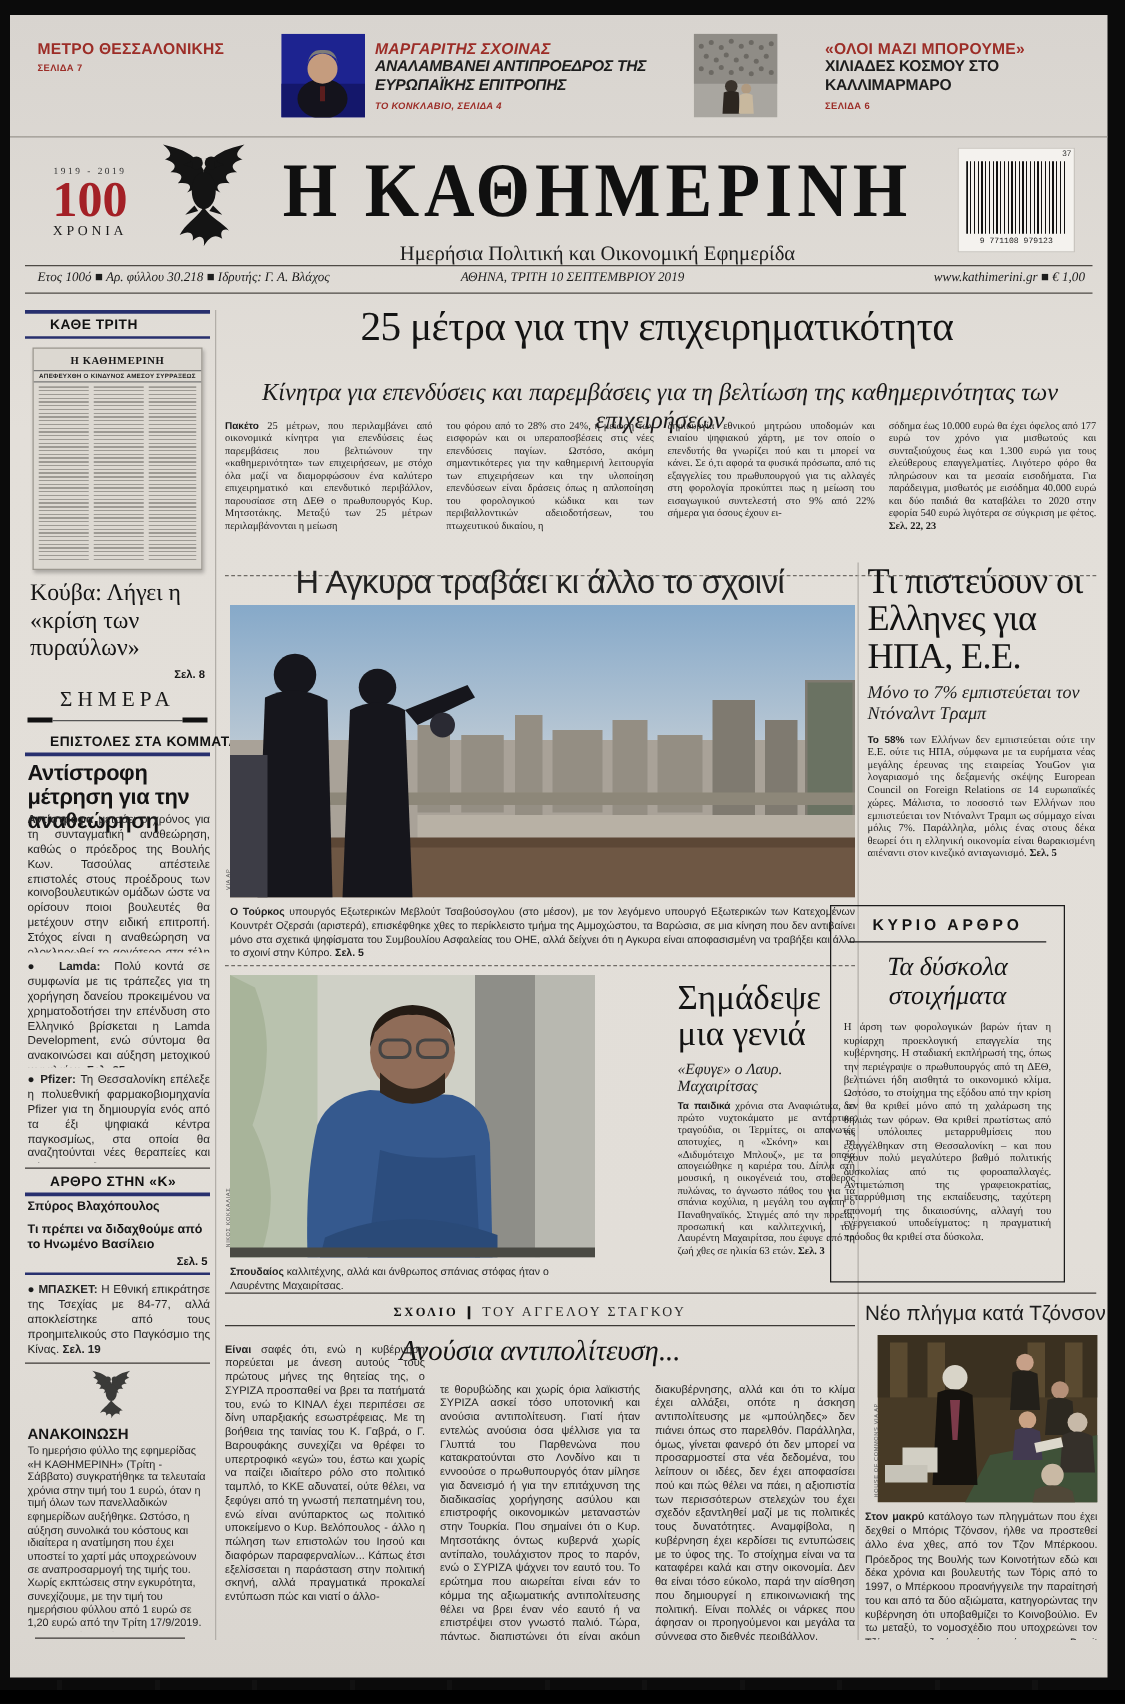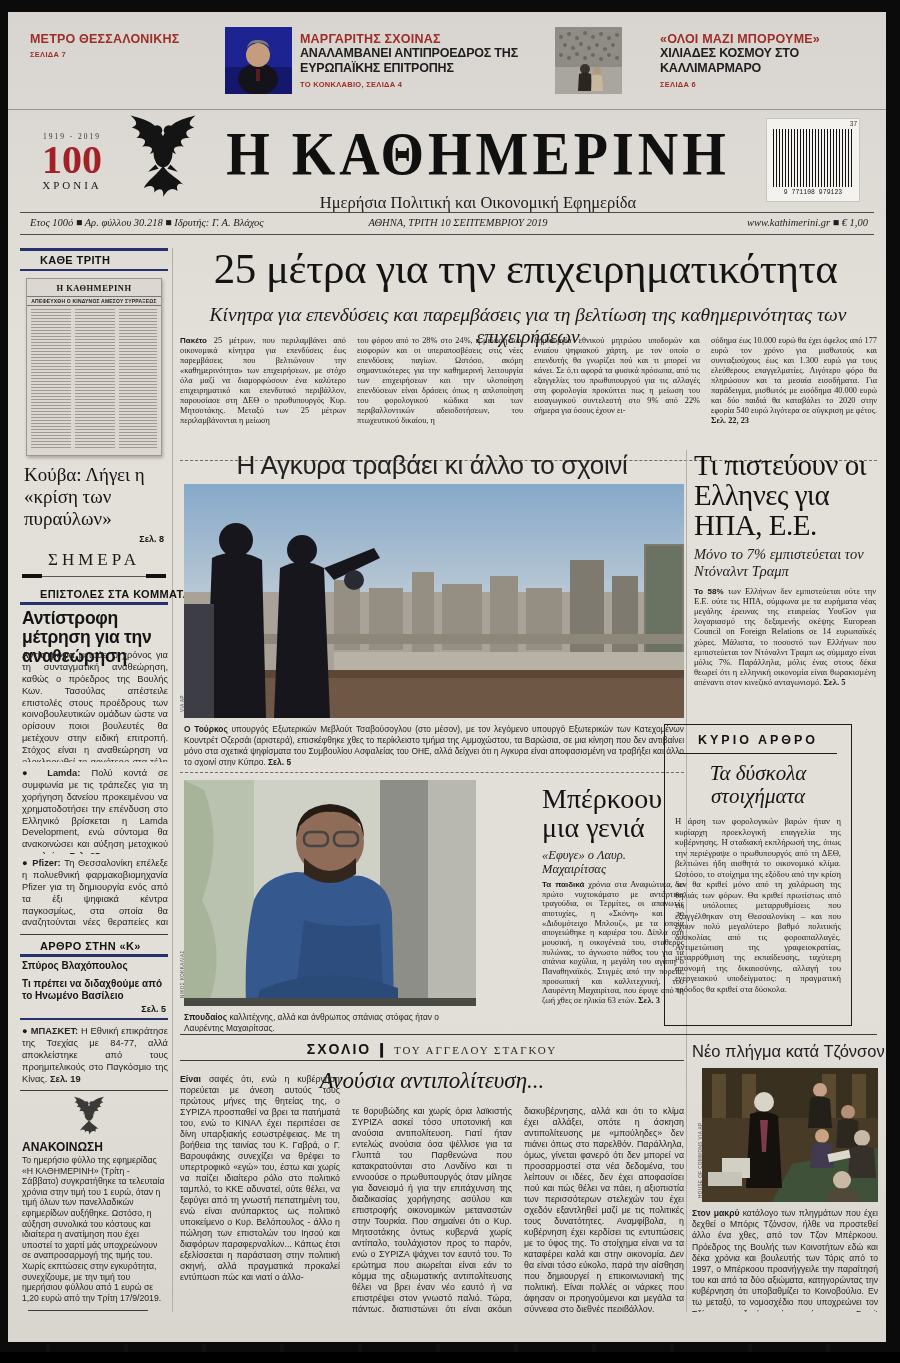--- a/index.html
+++ b/index.html
@@ -23,21 +23,21 @@
   .m-title{font-family:"Liberation Serif",serif;font-weight:bold;font-size:56px;letter-spacing:4px;
            transform:scaleY(1.1);transform-origin:top;white-space:nowrap;color:#101010;text-align:center;}
   .m-sub{font-family:"Liberation Serif",serif;font-size:16.5px;text-align:center;color:#1c1c1c;}
   .barcode-box{background:#f4f2ee;border:1px solid #c9c5bf;}
   .bars{background:repeating-linear-gradient(90deg,#111 0 1px,#f4f2ee 1px 3px);}
   .bc-num{font-family:"Liberation Mono",monospace;font-size:6.5px;text-align:center;color:#222;}
   .bc-37{font-size:6.5px;color:#333;}
   .dateline{font-family:"Liberation Serif",serif;font-style:italic;font-size:10.5px;color:#1c1c1c;}
   .dl-rule{border-top:1px solid #4e4a45;}
   
-  .lead-hl{font-family:"Liberation Serif",serif;font-size:43px;text-align:center;color:#141414;
+  .lead-hl{font-family:"Liberation Serif",serif;font-size:33px;text-align:center;color:#141414;
            letter-spacing:-.5px;white-space:nowrap;}
   .lead-sub{font-family:"Liberation Serif",serif;font-style:italic;font-size:19.5px;text-align:center;color:#1a1a1a;}
   .body-serif{font-family:"Liberation Serif",serif;font-size:8.3px;line-height:1.2;color:#1a1a1a;}
   .lead-in{font-weight:bold;font-family:"Liberation Sans",sans-serif;font-size:8px;}
   .pageref{font-weight:bold;}
   .dashed{border-top:1px dashed #6f6b66;}
   .solid-rule{border-top:1px solid #3c3936;}
   
   .sb-navy{background:#28306e;}
   .sb-label{font-weight:bold;font-size:11px;letter-spacing:.4px;color:#121212;padding-left:18px;}
@@ -61,21 +61,21 @@
             letter-spacing:.5px;white-space:nowrap;}
   
   .usa-hl{font-family:"Liberation Serif",serif;font-size:29px;line-height:1.04;color:#131313;letter-spacing:-.5px;}
   .usa-sub{font-family:"Liberation Serif",serif;font-style:italic;font-size:14.5px;line-height:1.2;color:#1c1c1c;}
   .kyrio-box{border:1.5px solid #1c1c1c;background:transparent;}
   .kyrio-label{font-weight:bold;font-size:12.5px;letter-spacing:3px;text-align:center;color:#131313;}
   .kyrio-title{font-family:"Liberation Serif",serif;font-style:italic;font-size:21px;line-height:1.1;text-align:center;color:#141414;}
   .genia-hl{font-family:"Liberation Serif",serif;font-size:28px;line-height:1.05;color:#131313;}
   .genia-sub{font-family:"Liberation Serif",serif;font-style:italic;font-size:12.5px;line-height:1.15;color:#1b1b1b;}
   
-  .sx-label{font-family:Liberation Sans, sans-serif;font-weight:bold;font-size:14px;letter-spacing:2px;color:#141414;}
+  .sx-label{font-family:Liberation Serif, serif;font-weight:bold;font-size:10px;letter-spacing:2px;color:#141414;}
   .sx-byline{font-family:"Liberation Serif",serif;font-size:11px;letter-spacing:2px;color:#2a2a2a;}
   .sx-hl{font-family:"Liberation Serif",serif;font-style:italic;font-size:23px;text-align:center;color:#141414;}
   .sx-col{font-size:8.8px;line-height:1.25;color:#232323;}
   .johnson-hl{font-size:16.5px;font-weight:400;color:#1d1d1d;white-space:nowrap;}
   .film{position:absolute;left:0;bottom:0;width:900px;height:11px;background:#000;}
   .film-dashes{position:absolute;left:0;bottom:11px;width:900px;height:8px;
     background:repeating-linear-gradient(90deg,transparent 0 46px,#111 46px 50px,transparent 50px 78px);}
   .vrule{border-left:1px solid #b2aea8;}
 </style>
 </head>
@@ -89,21 +89,21 @@
   </div>
 
   <svg class="abs" style="left:217px;top:15px;" width="67" height="67" viewBox="0 0 67 67">
     <rect width="67" height="67" fill="#1d2390"></rect>
     <rect y="40" width="67" height="27" fill="#14176b"></rect>
     <ellipse cx="33" cy="52" rx="20" ry="16" fill="#14131c"></ellipse>
     <circle cx="33" cy="28" r="12" fill="#c59c7e"></circle>
     <path d="M21 24 Q23 12 33 13 Q44 12 45 24 L44 20 Q38 15 33 16 Q26 15 22 21 Z" fill="#7d7c78"></path>
     <rect x="31" y="42" width="4" height="12" fill="#5a1d1d"></rect>
   </svg>
-  <div class="abs" style="left:292px;top:20px;width:245px;">
+  <div class="abs" style="left:292px;top:20px;width:245px;font-style:italic;">
     <div class="teaser-title">ΜΑΡΓΑΡΙΤΗΣ ΣΧΟΙΝΑΣ</div>
     <div class="teaser-sub">ΑΝΑΛΑΜΒΑΝΕΙ ΑΝΤΙΠΡΟΕΔΡΟΣ ΤΗΣ ΕΥΡΩΠΑΪΚΗΣ ΕΠΙΤΡΟΠΗΣ</div>
     <div class="teaser-page">ΤΟ ΚΟΝΚΛΑΒΙΟ, ΣΕΛΙΔΑ 4</div>
   </div>
 
   <svg class="abs" style="left:547px;top:15px;" width="67" height="67" viewBox="0 0 67 67">
     <rect width="67" height="67" fill="#a9a6a0"></rect>
     <rect width="67" height="40" fill="#8f8c86"></rect>
     <g fill="#6c6963">
       <circle cx="6" cy="10" r="2"></circle>
@@ -369,21 +369,21 @@
       <path d="M76 210 Q140 182 214 208 L214 226 L72 226 Z" fill="#2a4a78"></path>
     </g>
     <rect x="0" y="218" width="292" height="8" fill="#4a4a44"></rect>
   </svg>
   <div class="credit-v" style="left:172px;top:986px;">ΝΙΚΟΣ ΚΟΚΚΑΛΙΑΣ</div>
   <div class="abs caption ovh" style="left:176px;top:1000px;width:296px;height:20px;">
     <b>Σπουδαίος</b>
     <span>καλλιτέχνης, αλλά και άνθρωπος σπάνιας στόφας ήταν ο Λαυρέντης Μαχαιρίτσας.</span>
   </div>
 
-  <div class="abs genia-hl" style="left:534px;top:772px;width:142px;">Μπέρκοου μια γενιά</div>
+  <div class="abs genia-hl" style="left:534px;top:772px;width:142px;">Σημάδεψε μια γενιά</div>
   <div class="abs genia-sub" style="left:534px;top:836px;width:138px;">«Εφυγε» ο Λαυρ. Μαχαιρίτσας</div>
   <div class="abs body-serif jt ovh" style="left:534px;top:868px;width:142px;height:148px;font-size:8.4px;line-height:1.15;">
     <span class="lead-in">Τα παιδικά</span>
     <span>χρόνια στα Αναφιώτικα, το πρώτο νυχτοκάματο με αντάρτικα τραγούδια, οι Τερμίτες, οι απανωτές αποτυχίες, η «Σκόνη» και το «Διδυμότειχο Μπλουζ», με τα οποία απογειώθηκε η καριέρα του. Δίπλα στη μουσική, η οικογένειά του, σταθερός πυλώνας, το άγνωστο πάθος του για τα σπάνια κοχύλια, η μεγάλη του αγάπη ο Παναθηναϊκός. Στιγμές από την πορεία, προσωπική και καλλιτεχνική, του Λαυρέντη Μαχαιρίτσα, που έφυγε από τη ζωή χθες σε ηλικία 63 ετών.</span>
     <b>Σελ. 3</b>
   </div>
 
   <div class="abs solid-rule" style="left:172px;top:1022px;width:697px;"></div>
 
   <div class="abs" style="left:172px;top:1028px;width:504px;text-align:center;">

